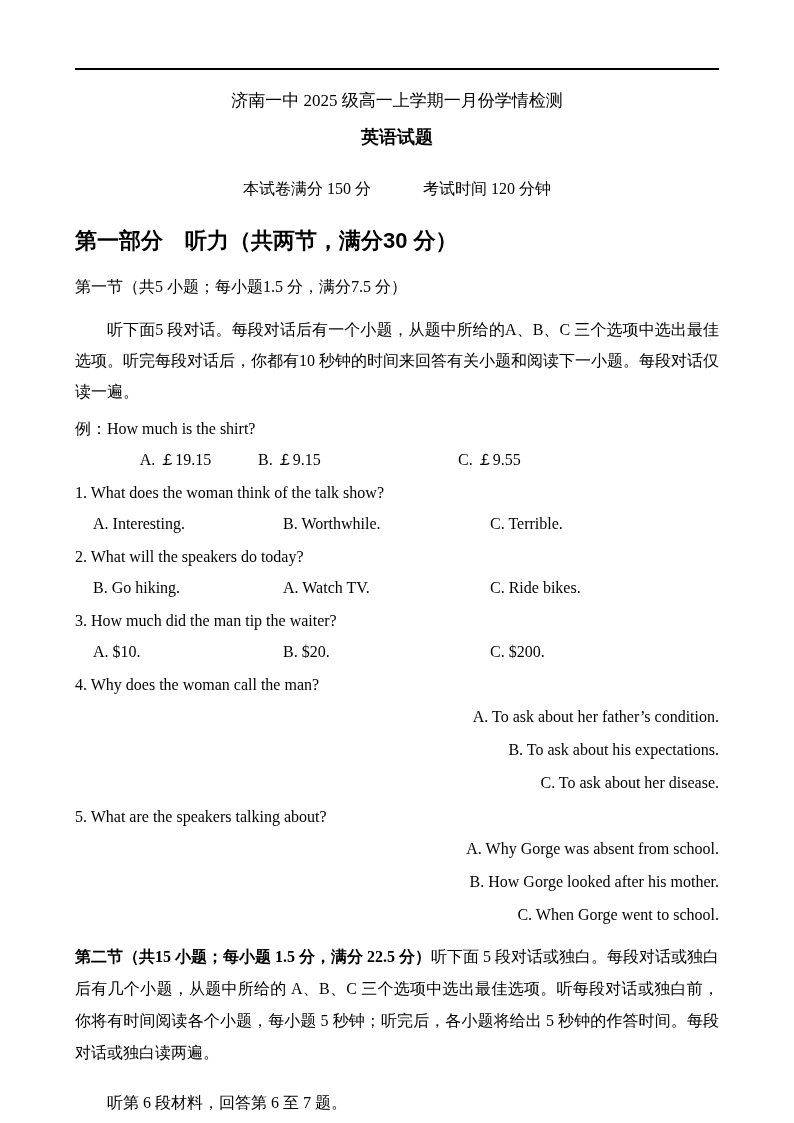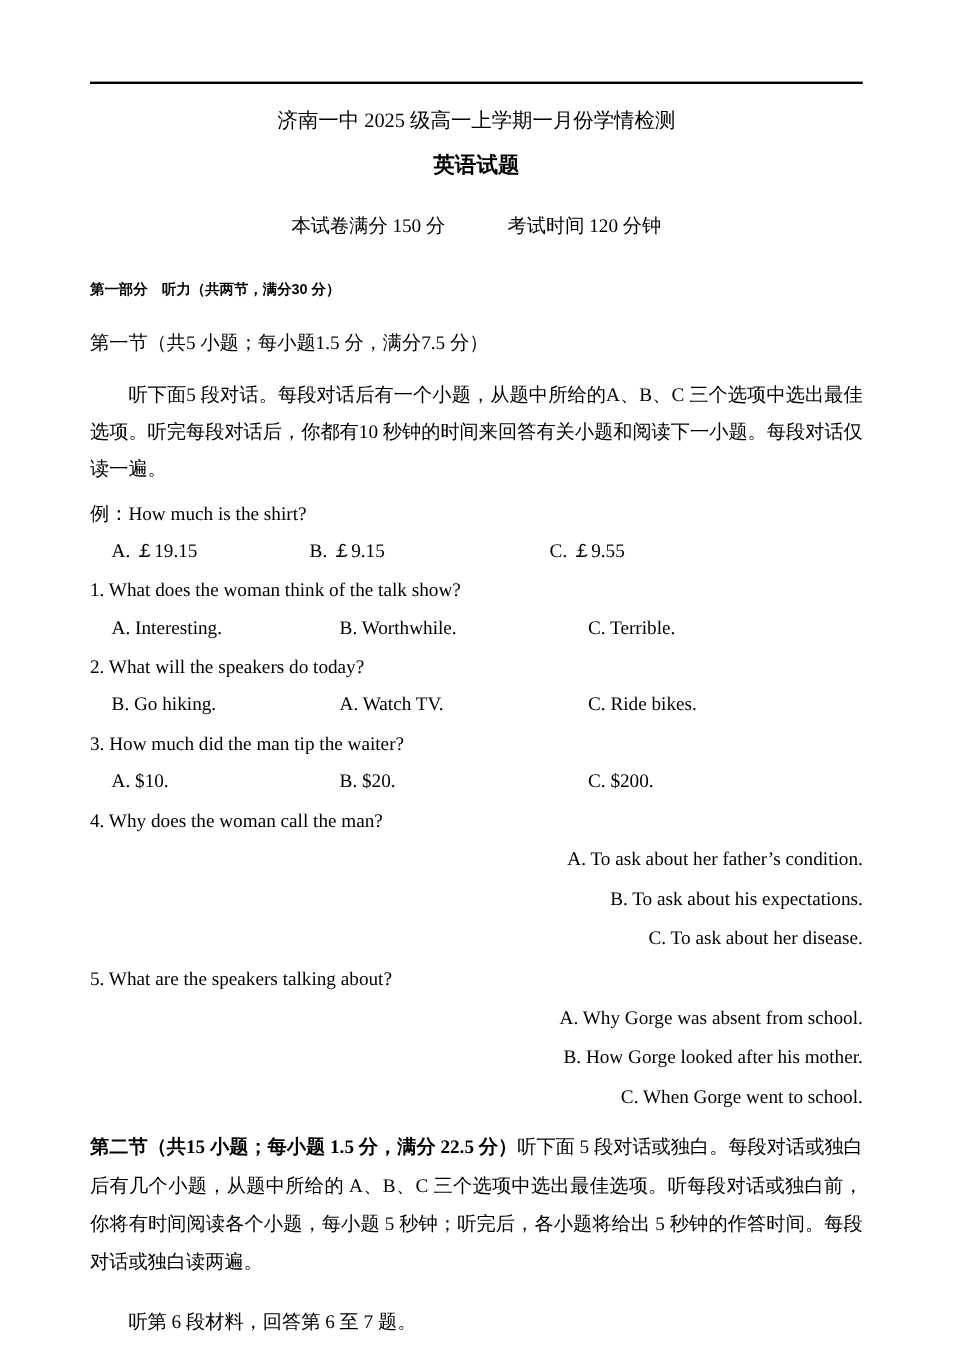--- a/index.html
+++ b/index.html
@@ -40,21 +40,21 @@
     text-align: center;
     margin: 0 0 24px 0;
     line-height: 26px;
   }
   .exam-info .gap {
     display: inline-block;
     width: 52px;
   }
   .part-heading {
     font-weight: bold;
-    font-size: 12px;
+    font-size: 22px;
     line-height: 30px;
     margin: 0 0 16px 0;
     font-family: "Liberation Sans", sans-serif;
   }
   .section-heading {
     font-weight: normal;
     line-height: 30px;
     margin: 0 0 12px 0;
   }
   .para {
@@ -71,21 +71,21 @@
   .q-text {
     line-height: 31px;
   }
   .opt-row {
     display: flex;
     padding-left: 18px;
     line-height: 31px;
   }
   .opt-row .opt:nth-child(1) { width: 190px; }
   .opt-row .opt:nth-child(2) { width: 207px; }
-  .opt-row.example-row .opt:nth-child(1) { width: 165px; }
+  .opt-row.example-row .opt:nth-child(1) { width: 165px; text-align: center; }
   .opt-row.example-row .opt:nth-child(2) { width: 200px; }
   .opt-stack .opt-line {
     padding-left: 18px;
     line-height: 33px;
     text-align: right;
   }
   .section2-para {
     line-height: 32px;
     margin: 10px 0 14px 0;
     text-align: justify;

